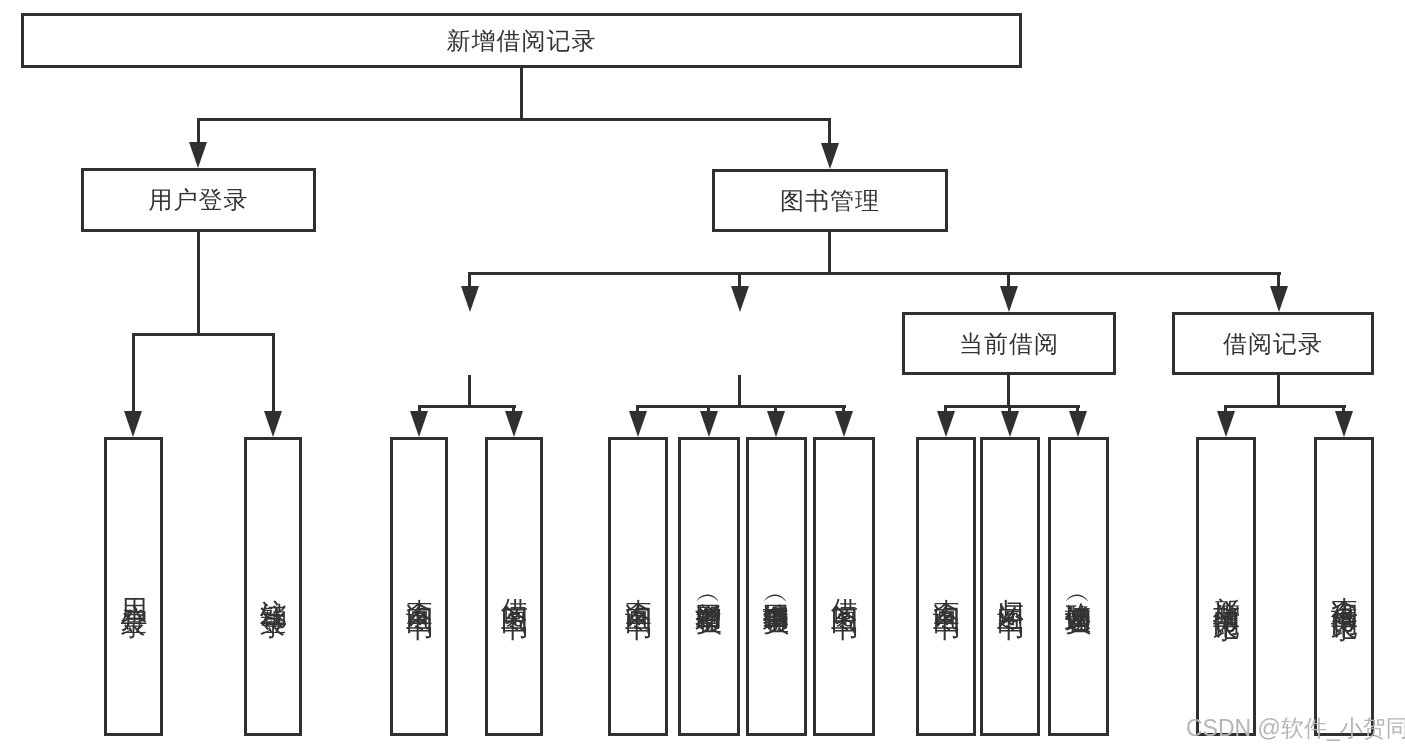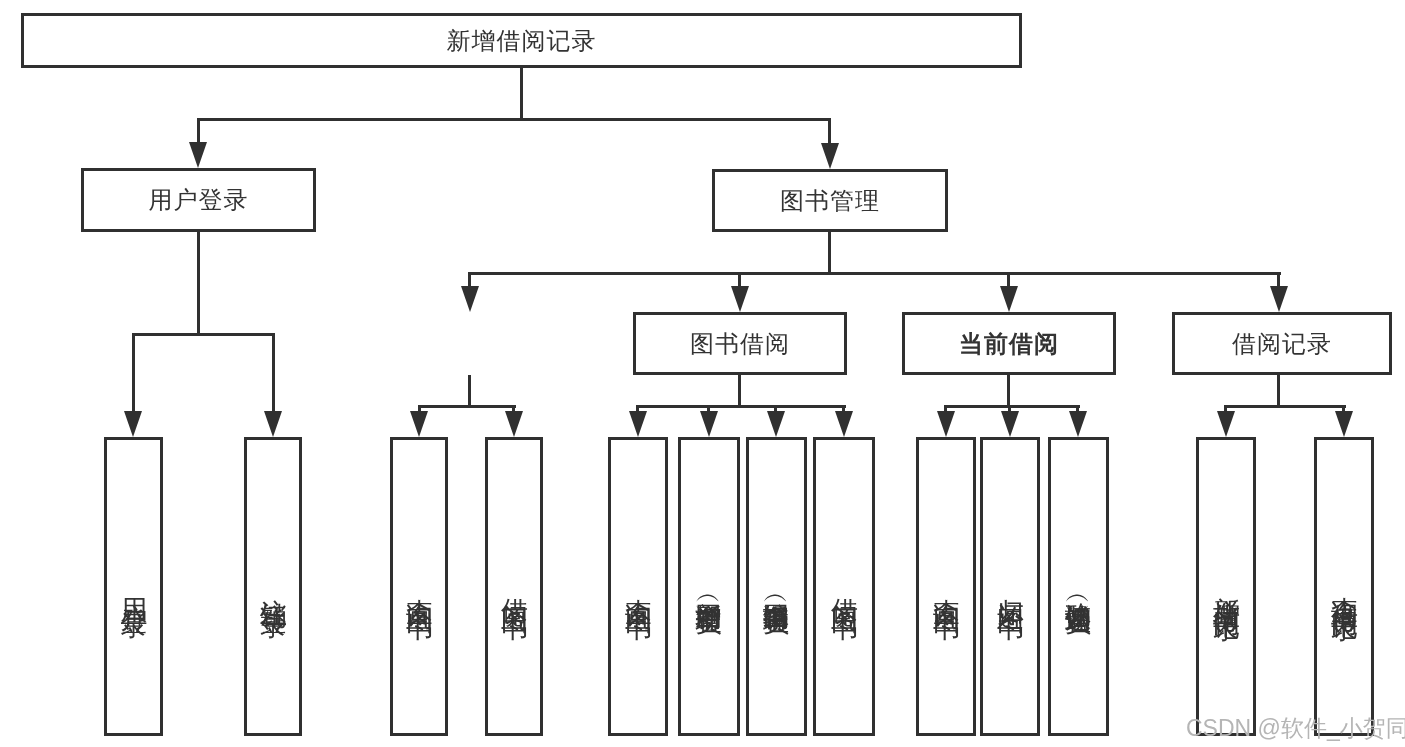--- a/index.html
+++ b/index.html
@@ -119,27 +119,24 @@
     <span class="hlabel">新增借阅记录</span>
   </div>
 
   <div class="box" style="left:81px;top:168px;width:235px;height:64px;">
     <span class="hlabel">用户登录</span>
   </div>
   <div class="box" style="left:712px;top:169px;width:236px;height:63px;">
     <span class="hlabel">图书管理</span>
   </div>
 
-  <div class="box" style="left:633px;top:312px;width:214px;height:63px;">
-    <span class="hlabel">图书借阅</span>
-  </div>
-  <div class="box" style="left:902px;top:312px;width:214px;height:63px;font-weight:bold;">
+  <div class="box" style="left:902px;top:312px;width:214px;height:63px;">
     <span class="hlabel">当前借阅</span>
   </div>
-  <div class="box" style="left:1172px;top:312px;width:220px;height:63px;">
+  <div class="box" style="left:1172px;top:312px;width:202px;height:63px;">
     <span class="hlabel">借阅记录</span>
   </div>
 
   <div class="box" style="left:104px;top:437px;width:59px;height:299px;">
     <span class="vlabel roomy">用户登录</span>
   </div>
   <div class="box" style="left:244px;top:437px;width:58px;height:299px;">
     <span class="vlabel roomy">注销登录</span>
   </div>
 

